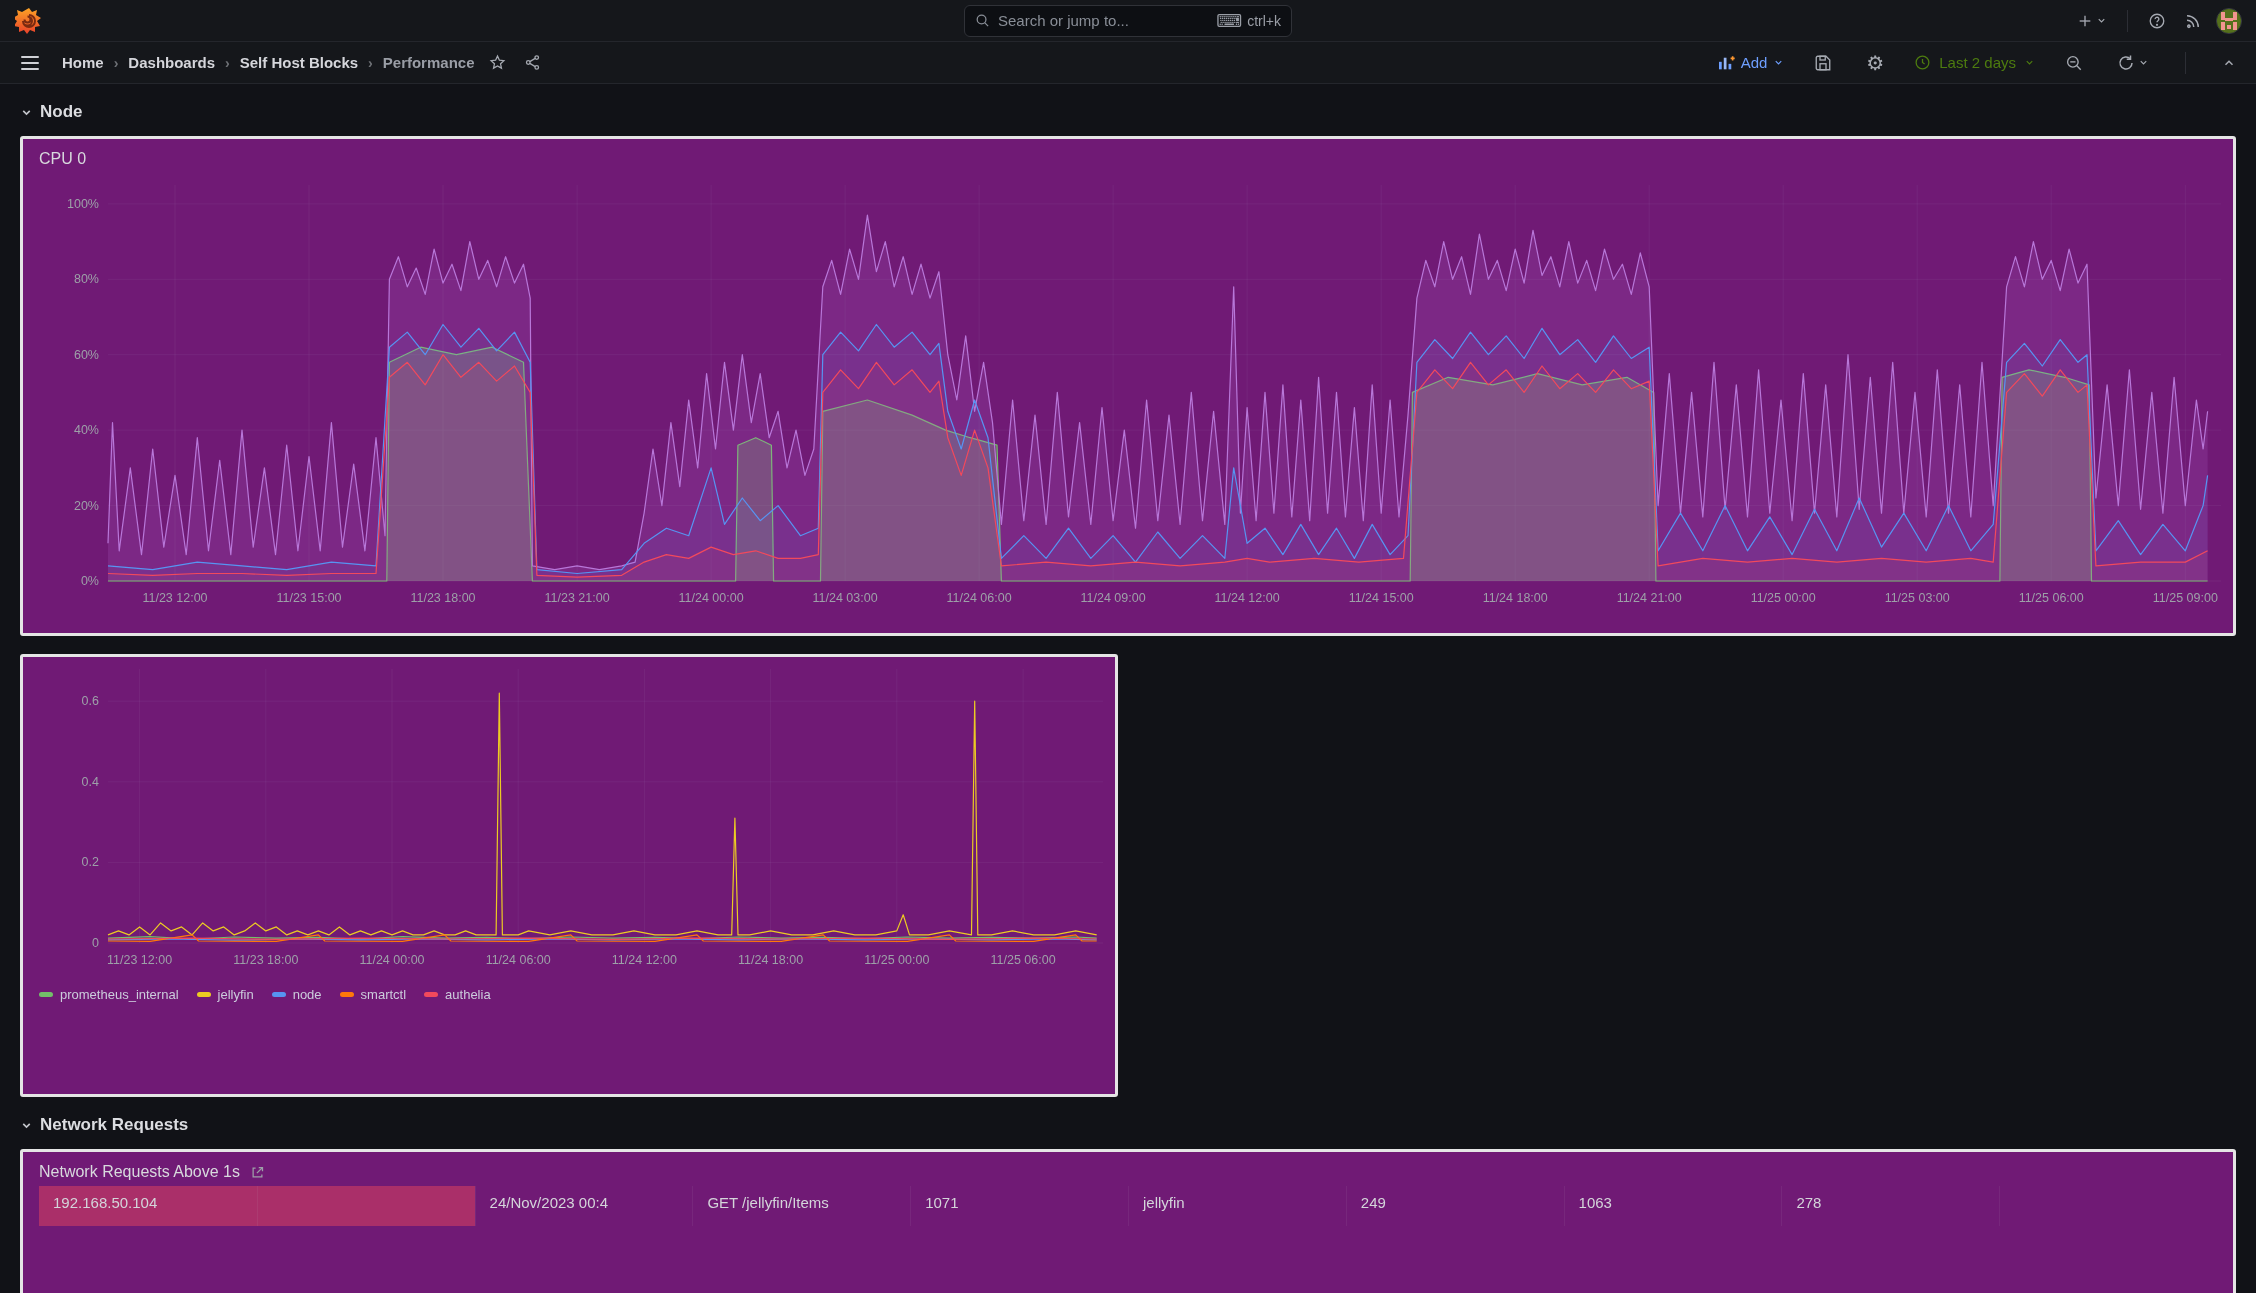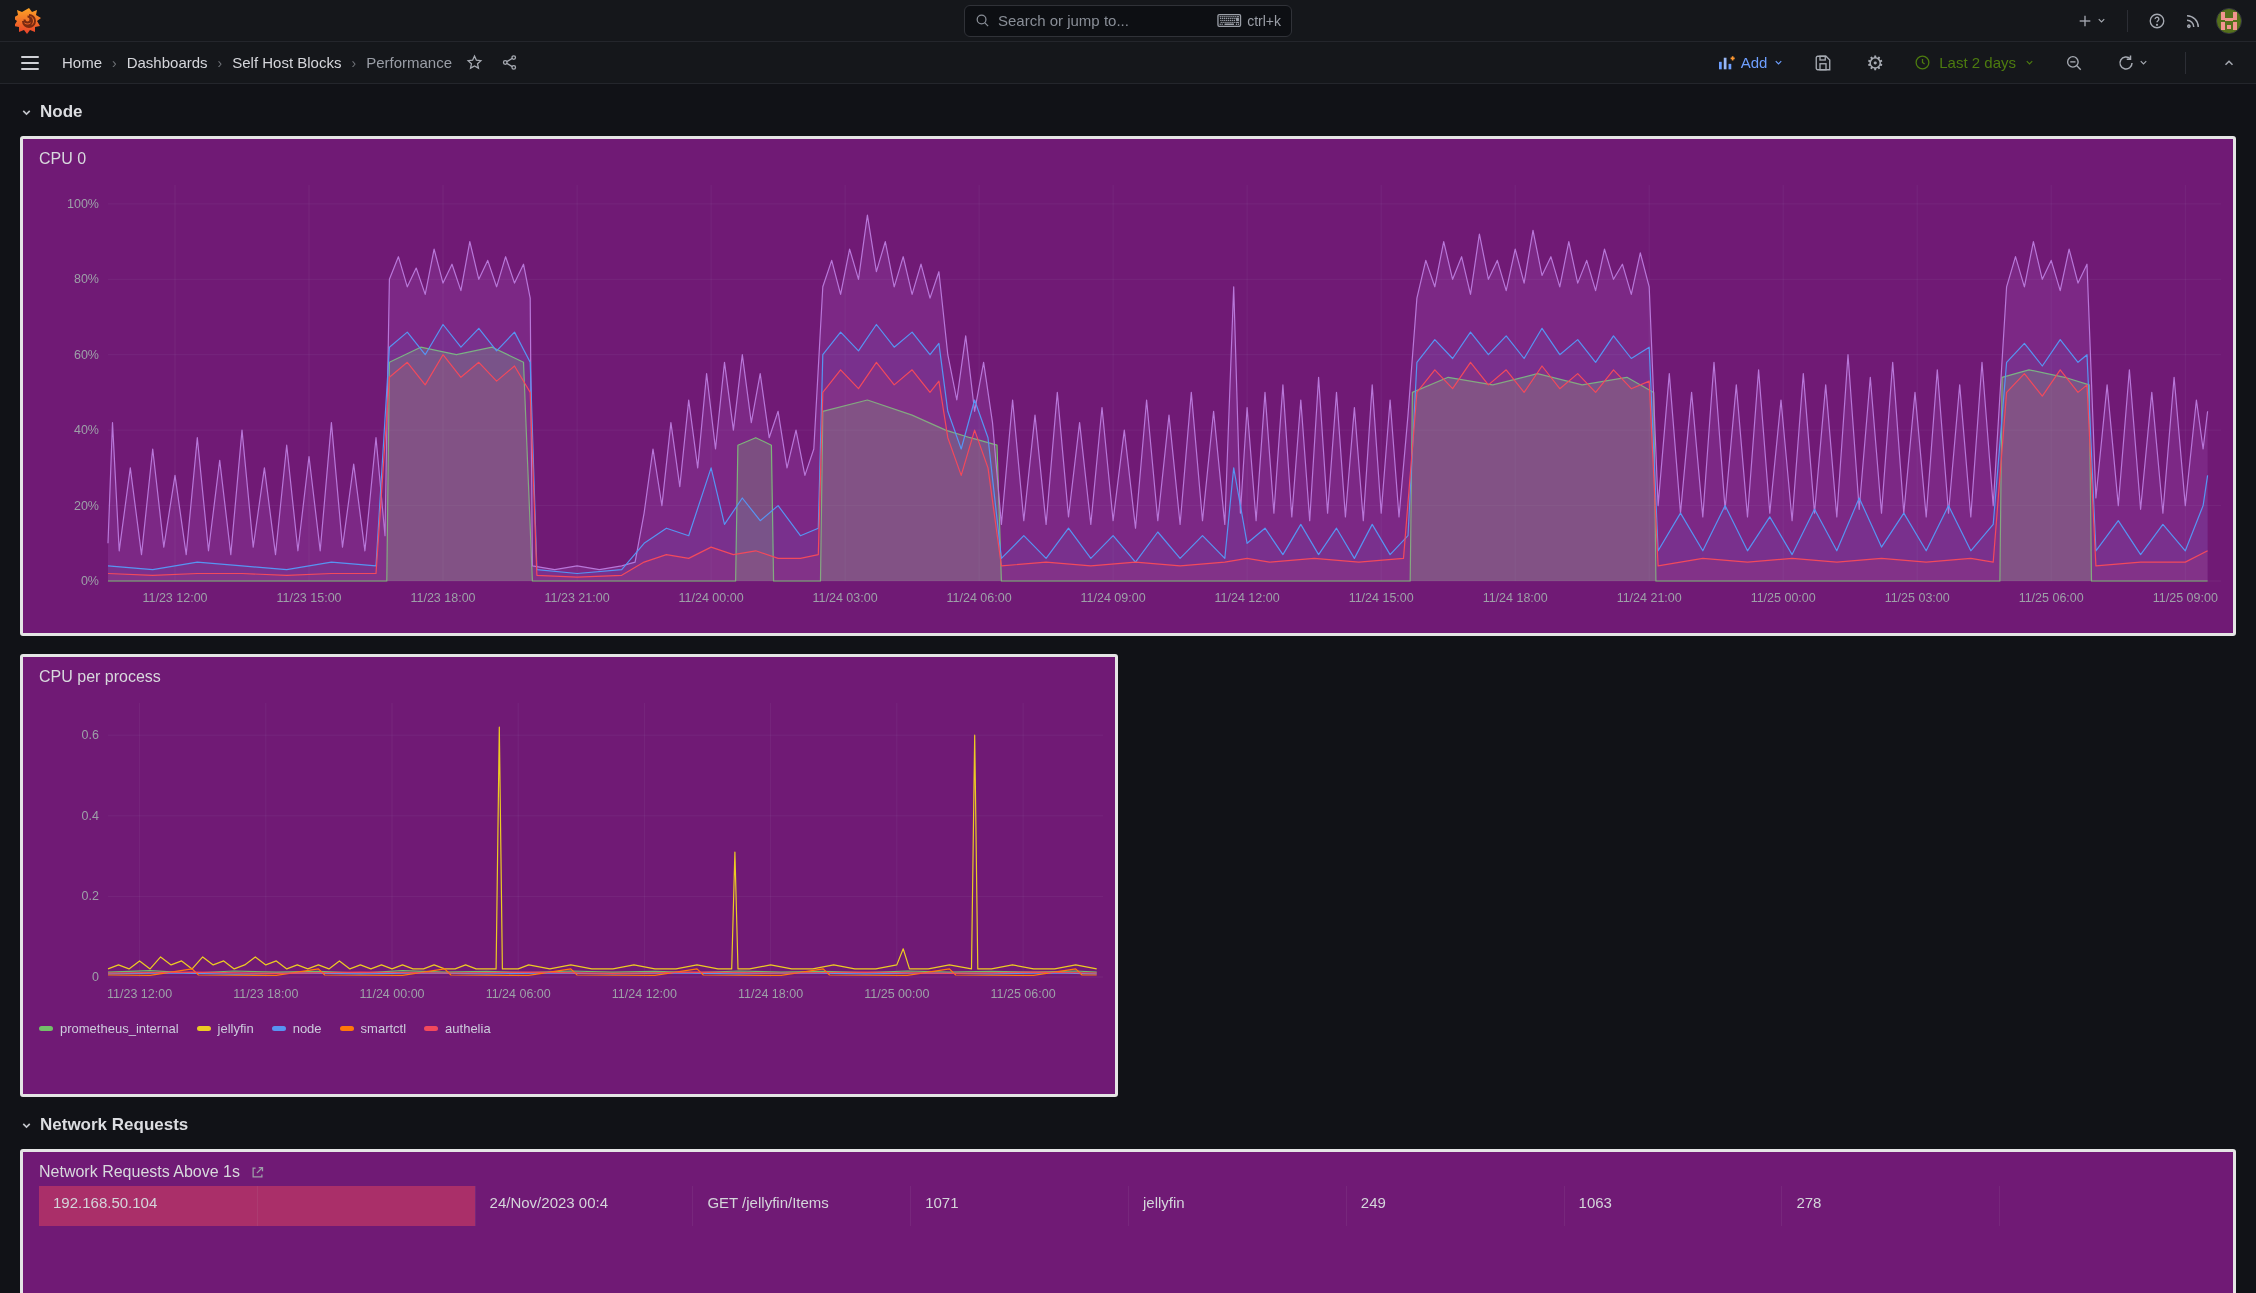--- a/index.html
+++ b/index.html
@@ -19,21 +19,21 @@
   .icon-btn { background:none; border:none; color:#a6aab2; display:flex; align-items:center; gap:3px;
     padding:4px; cursor:pointer; font-size:15px; }
   .vdiv { width:1px; height:22px; background:#2c2e35; margin:0 6px; }
   .avatar { width:26px; height:26px; border-radius:50%; overflow:hidden; border:1px solid #3a3d44; cursor:pointer; }
 
   
   .navbar { height:42px; background:#15171b; border-bottom:1px solid #24262c;
     display:flex; align-items:center; padding:0 16px; gap:10px; }
   .hamburger { display:flex; flex-direction:column; gap:4px; padding:5px; background:none; border:none; cursor:pointer; }
   .hamburger span { display:block; width:18px; height:2px; background:#cfd1d6; border-radius:1px; }
-  .crumbs { display:flex; align-items:center; gap:10px; font-size:15px; margin-left:8px; }
+  .crumbs { display:flex; align-items:center; gap:10px; font-size:15px; margin-left:8px;font-weight:bold; }
   .crumb { color:#d5d6db; cursor:pointer; }
   .crumb.muted { color:#9a9ea6; cursor:default; }
   .crumb-sep { color:#6e7176; font-size:14px; }
   .toolbar { margin-left:auto; display:flex; align-items:center; gap:26px; }
   .add-btn { color:#6e9fff; font-size:15px; display:flex; align-items:center; gap:6px;
     background:none; border:none; cursor:pointer; }
   .time-btn { display:flex; align-items:center; gap:8px; color:#4d7c0f; font-size:15px;
     background:none; border:none; cursor:pointer; }
   .glyph { font-size:18px; line-height:1; }
 
@@ -290,23 +290,20 @@
           <polyline points="85.0,370.3 89.5,249.6 96.2,377.8 107.3,294.9 118.5,381.6 129.7,276.0 140.8,374.1 152.0,302.4 163.2,381.6 174.3,264.7 185.5,377.8 196.7,287.3 207.8,381.6 219.0,257.1 230.2,374.1 241.4,294.9 252.5,381.6 263.7,272.2 274.9,377.8 286.0,283.5 297.2,377.8 308.4,249.6 319.5,374.1 330.7,291.1 341.9,377.8 353.0,264.7 362.0,362.7 366.4,106.3 375.4,83.7 384.3,113.8 393.2,95.0 402.2,121.4 411.1,76.1 420.0,110.1 429.0,91.2 437.9,117.6 446.8,68.6 455.8,106.3 464.7,87.4 473.6,113.8 482.6,83.7 491.5,110.1 500.5,91.2 507.2,125.1 509.4,392.9 531.7,396.7 554.1,392.9 576.4,396.7 598.7,392.9 612.1,389.1 621.1,340.1 630.0,276.0 638.9,332.6 647.9,249.6 656.8,313.7 665.7,227.0 674.7,294.9 683.6,200.6 692.5,276.0 701.5,189.3 710.4,257.1 719.3,181.7 728.3,249.6 737.2,200.6 746.2,264.7 755.1,238.3 764.0,294.9 773.0,257.1 781.9,302.4 790.8,276.0 799.8,113.8 808.7,87.4 817.6,121.4 826.6,76.1 835.5,106.3 844.4,42.2 853.4,98.7 862.3,68.6 871.2,113.8 880.2,83.7 889.1,121.4 898.0,91.2 907.0,125.1 915.9,98.7 924.8,181.7 933.8,227.0 942.7,162.9 951.6,238.3 960.6,189.3 969.5,249.6 978.4,351.4 989.6,227.0 1000.8,347.7 1012.0,242.1 1023.1,351.4 1034.3,219.4 1045.5,343.9 1056.6,249.6 1067.8,351.4 1079.0,234.5 1090.1,347.7 1101.3,257.1 1112.5,355.2 1123.6,227.0 1134.8,347.7 1146.0,242.1 1157.1,351.4 1168.3,219.4 1179.5,347.7 1190.6,238.3 1201.8,351.4 1210.7,113.8 1217.4,340.1 1224.1,234.5 1233.1,347.7 1242.0,219.4 1250.9,340.1 1259.9,211.9 1268.8,343.9 1277.8,227.0 1286.7,347.7 1295.6,204.3 1304.6,340.1 1313.5,219.4 1322.4,343.9 1331.4,234.5 1340.3,347.7 1349.2,211.9 1358.2,340.1 1367.1,227.0 1376.0,343.9 1385.0,242.1 1393.9,125.1 1402.8,87.4 1411.8,113.8 1420.7,68.6 1429.6,106.3 1438.6,83.7 1447.5,121.4 1456.4,61.0 1465.4,106.3 1474.3,87.4 1483.2,117.6 1492.2,76.1 1501.1,110.1 1510.0,57.3 1519.0,102.5 1527.9,83.7 1536.8,113.8 1545.8,68.6 1554.7,110.1 1563.7,87.4 1572.6,117.6 1581.5,76.1 1590.5,106.3 1599.4,91.2 1608.3,121.4 1617.3,79.9 1626.2,113.8 1635.1,332.6 1646.3,200.6 1657.5,340.1 1668.6,219.4 1679.8,343.9 1691.0,189.3 1702.1,336.3 1713.3,211.9 1724.5,343.9 1735.6,196.8 1746.8,340.1 1758.0,227.0 1769.1,347.7 1780.3,200.6 1791.5,340.1 1802.7,211.9 1813.8,343.9 1825.0,181.7 1836.2,336.3 1847.3,204.3 1858.5,340.1 1869.7,189.3 1880.8,340.1 1892.0,219.4 1903.2,343.9 1914.3,196.8 1925.5,340.1 1936.7,211.9 1947.8,343.9 1959.0,189.3 1970.2,332.6 1983.6,113.8 1992.5,83.7 2001.4,113.8 2010.4,68.6 2019.3,106.3 2028.2,87.4 2037.2,117.6 2046.1,76.1 2055.0,110.1 2064.0,91.2 2072.9,325.0 2084.1,211.9 2095.3,332.6 2106.4,196.8 2117.6,336.3 2128.8,219.4 2139.9,340.1 2151.1,204.3 2162.3,332.6 2173.4,227.0 2180.1,276.0 2184.6,238.3" fill="none" stroke="#b877d9" stroke-width="1.2" stroke-linejoin="round"></polyline>
           <polygon points="85.0,408.0 85.0,392.9 129.7,396.7 174.3,389.1 219.0,392.9 263.7,396.7 308.4,389.1 353.0,392.9 366.4,174.2 384.3,159.1 402.2,181.7 420.0,151.5 437.9,174.2 455.8,155.3 473.6,177.9 491.5,159.1 507.2,189.3 513.9,396.7 554.1,400.5 598.7,396.7 621.1,370.3 643.4,355.2 665.7,362.7 688.1,294.9 701.5,351.4 719.3,325.0 737.2,347.7 755.1,332.6 777.4,362.7 795.3,355.2 799.8,181.7 817.6,159.1 835.5,177.9 853.4,151.5 871.2,174.2 889.1,159.1 907.0,181.7 915.9,170.4 924.8,238.3 938.2,276.0 951.6,227.0 965.0,264.7 978.4,385.4 1000.8,362.7 1023.1,385.4 1045.5,355.2 1067.8,385.4 1090.1,362.7 1112.5,389.1 1134.8,359.0 1157.1,385.4 1179.5,362.7 1201.8,385.4 1210.7,294.9 1224.1,370.3 1242.0,355.2 1259.9,381.6 1277.8,351.4 1295.6,381.6 1313.5,355.2 1331.4,385.4 1349.2,351.4 1367.1,381.6 1385.0,362.7 1393.9,189.3 1411.8,166.6 1429.6,185.5 1447.5,159.1 1465.4,181.7 1483.2,162.9 1501.1,185.5 1519.0,155.3 1536.8,181.7 1554.7,166.6 1572.6,189.3 1590.5,162.9 1608.3,185.5 1626.2,174.2 1635.1,377.8 1657.5,340.1 1679.8,377.8 1702.1,332.6 1724.5,377.8 1746.8,343.9 1769.1,381.6 1791.5,336.3 1813.8,377.8 1836.2,325.0 1858.5,374.1 1880.8,340.1 1903.2,377.8 1925.5,332.6 1947.8,377.8 1970.2,351.4 1983.6,189.3 2001.4,170.4 2019.3,193.0 2037.2,166.6 2055.0,189.3 2064.0,181.7 2072.9,377.8 2095.3,347.7 2117.6,381.6 2139.9,351.4 2162.3,377.8 2180.1,332.6 2184.6,302.4 2184.6,408.0" fill="#5794f2" fill-opacity="0.08"></polygon>
           <polyline points="85.0,392.9 129.7,396.7 174.3,389.1 219.0,392.9 263.7,396.7 308.4,389.1 353.0,392.9 366.4,174.2 384.3,159.1 402.2,181.7 420.0,151.5 437.9,174.2 455.8,155.3 473.6,177.9 491.5,159.1 507.2,189.3 513.9,396.7 554.1,400.5 598.7,396.7 621.1,370.3 643.4,355.2 665.7,362.7 688.1,294.9 701.5,351.4 719.3,325.0 737.2,347.7 755.1,332.6 777.4,362.7 795.3,355.2 799.8,181.7 817.6,159.1 835.5,177.9 853.4,151.5 871.2,174.2 889.1,159.1 907.0,181.7 915.9,170.4 924.8,238.3 938.2,276.0 951.6,227.0 965.0,264.7 978.4,385.4 1000.8,362.7 1023.1,385.4 1045.5,355.2 1067.8,385.4 1090.1,362.7 1112.5,389.1 1134.8,359.0 1157.1,385.4 1179.5,362.7 1201.8,385.4 1210.7,294.9 1224.1,370.3 1242.0,355.2 1259.9,381.6 1277.8,351.4 1295.6,381.6 1313.5,355.2 1331.4,385.4 1349.2,351.4 1367.1,381.6 1385.0,362.7 1393.9,189.3 1411.8,166.6 1429.6,185.5 1447.5,159.1 1465.4,181.7 1483.2,162.9 1501.1,185.5 1519.0,155.3 1536.8,181.7 1554.7,166.6 1572.6,189.3 1590.5,162.9 1608.3,185.5 1626.2,174.2 1635.1,377.8 1657.5,340.1 1679.8,377.8 1702.1,332.6 1724.5,377.8 1746.8,343.9 1769.1,381.6 1791.5,336.3 1813.8,377.8 1836.2,325.0 1858.5,374.1 1880.8,340.1 1903.2,377.8 1925.5,332.6 1947.8,377.8 1970.2,351.4 1983.6,189.3 2001.4,170.4 2019.3,193.0 2037.2,166.6 2055.0,189.3 2064.0,181.7 2072.9,377.8 2095.3,347.7 2117.6,381.6 2139.9,351.4 2162.3,377.8 2180.1,332.6 2184.6,302.4" fill="none" stroke="#5794f2" stroke-width="1.2" stroke-linejoin="round"></polyline>
           <polygon points="85.0,408.0 85.0,400.5 129.7,402.3 174.3,400.5 219.0,400.5 263.7,402.3 308.4,400.5 353.0,400.5 366.4,204.3 384.3,189.3 402.2,211.9 420.0,181.7 437.9,204.3 455.8,189.3 473.6,208.1 491.5,193.0 507.2,219.4 513.9,402.3 554.1,404.2 598.7,402.3 621.1,389.1 643.4,381.6 665.7,385.4 688.1,374.1 710.4,381.6 732.7,377.8 755.1,385.4 777.4,385.4 795.3,381.6 799.8,219.4 817.6,196.8 835.5,215.7 853.4,189.3 871.2,211.9 889.1,196.8 907.0,219.4 915.9,208.1 924.8,264.7 938.2,302.4 951.6,257.1 965.0,294.9 978.4,392.9 1023.1,389.1 1067.8,392.9 1112.5,389.1 1157.1,392.9 1201.8,389.1 1224.1,385.4 1246.5,389.1 1291.2,385.4 1335.8,389.1 1380.5,385.4 1393.9,219.4 1411.8,196.8 1429.6,215.7 1447.5,189.3 1465.4,211.9 1483.2,196.8 1501.1,219.4 1519.0,193.0 1536.8,215.7 1554.7,200.6 1572.6,219.4 1590.5,196.8 1608.3,215.7 1626.2,208.1 1635.1,392.9 1679.8,385.4 1724.5,389.1 1769.1,385.4 1813.8,389.1 1858.5,385.4 1903.2,389.1 1947.8,385.4 1970.2,389.1 1983.6,219.4 2001.4,200.6 2019.3,223.2 2037.2,196.8 2055.0,219.4 2064.0,211.9 2072.9,392.9 2117.6,389.1 2162.3,389.1 2184.6,377.8 2184.6,408.0" fill="#f2495c" fill-opacity="0.08"></polygon>
           <polyline points="85.0,400.5 129.7,402.3 174.3,400.5 219.0,400.5 263.7,402.3 308.4,400.5 353.0,400.5 366.4,204.3 384.3,189.3 402.2,211.9 420.0,181.7 437.9,204.3 455.8,189.3 473.6,208.1 491.5,193.0 507.2,219.4 513.9,402.3 554.1,404.2 598.7,402.3 621.1,389.1 643.4,381.6 665.7,385.4 688.1,374.1 710.4,381.6 732.7,377.8 755.1,385.4 777.4,385.4 795.3,381.6 799.8,219.4 817.6,196.8 835.5,215.7 853.4,189.3 871.2,211.9 889.1,196.8 907.0,219.4 915.9,208.1 924.8,264.7 938.2,302.4 951.6,257.1 965.0,294.9 978.4,392.9 1023.1,389.1 1067.8,392.9 1112.5,389.1 1157.1,392.9 1201.8,389.1 1224.1,385.4 1246.5,389.1 1291.2,385.4 1335.8,389.1 1380.5,385.4 1393.9,219.4 1411.8,196.8 1429.6,215.7 1447.5,189.3 1465.4,211.9 1483.2,196.8 1501.1,219.4 1519.0,193.0 1536.8,215.7 1554.7,200.6 1572.6,219.4 1590.5,196.8 1608.3,215.7 1626.2,208.1 1635.1,392.9 1679.8,385.4 1724.5,389.1 1769.1,385.4 1813.8,389.1 1858.5,385.4 1903.2,389.1 1947.8,385.4 1970.2,389.1 1983.6,219.4 2001.4,200.6 2019.3,223.2 2037.2,196.8 2055.0,219.4 2064.0,211.9 2072.9,392.9 2117.6,389.1 2162.3,389.1 2184.6,377.8" fill="none" stroke="#f2495c" stroke-width="1.2" stroke-linejoin="round"></polyline>
         </svg>
     </div>
   </section>
 
   <section class="panel panel-cpuproc">
-    <div class="panel-title-row">
-      <span class="panel-title">CPU per process</span>
-    </div>
     <div class="chart-wrap">
       <svg width="1096" height="320">
           <line class="grid" x1="85" x2="1080" y1="286.0" y2="286.0"></line>
           <text class="ylab" x="76" y="290.0">0</text>
           <line class="grid" x1="85" x2="1080" y1="205.4" y2="205.4"></line>
           <text class="ylab" x="76" y="209.4">0.2</text>
           <line class="grid" x1="85" x2="1080" y1="124.8" y2="124.8"></line>
           <text class="ylab" x="76" y="128.8">0.4</text>
           <line class="grid" x1="85" x2="1080" y1="44.2" y2="44.2"></line>
           <text class="ylab" x="76" y="48.2">0.6</text>

